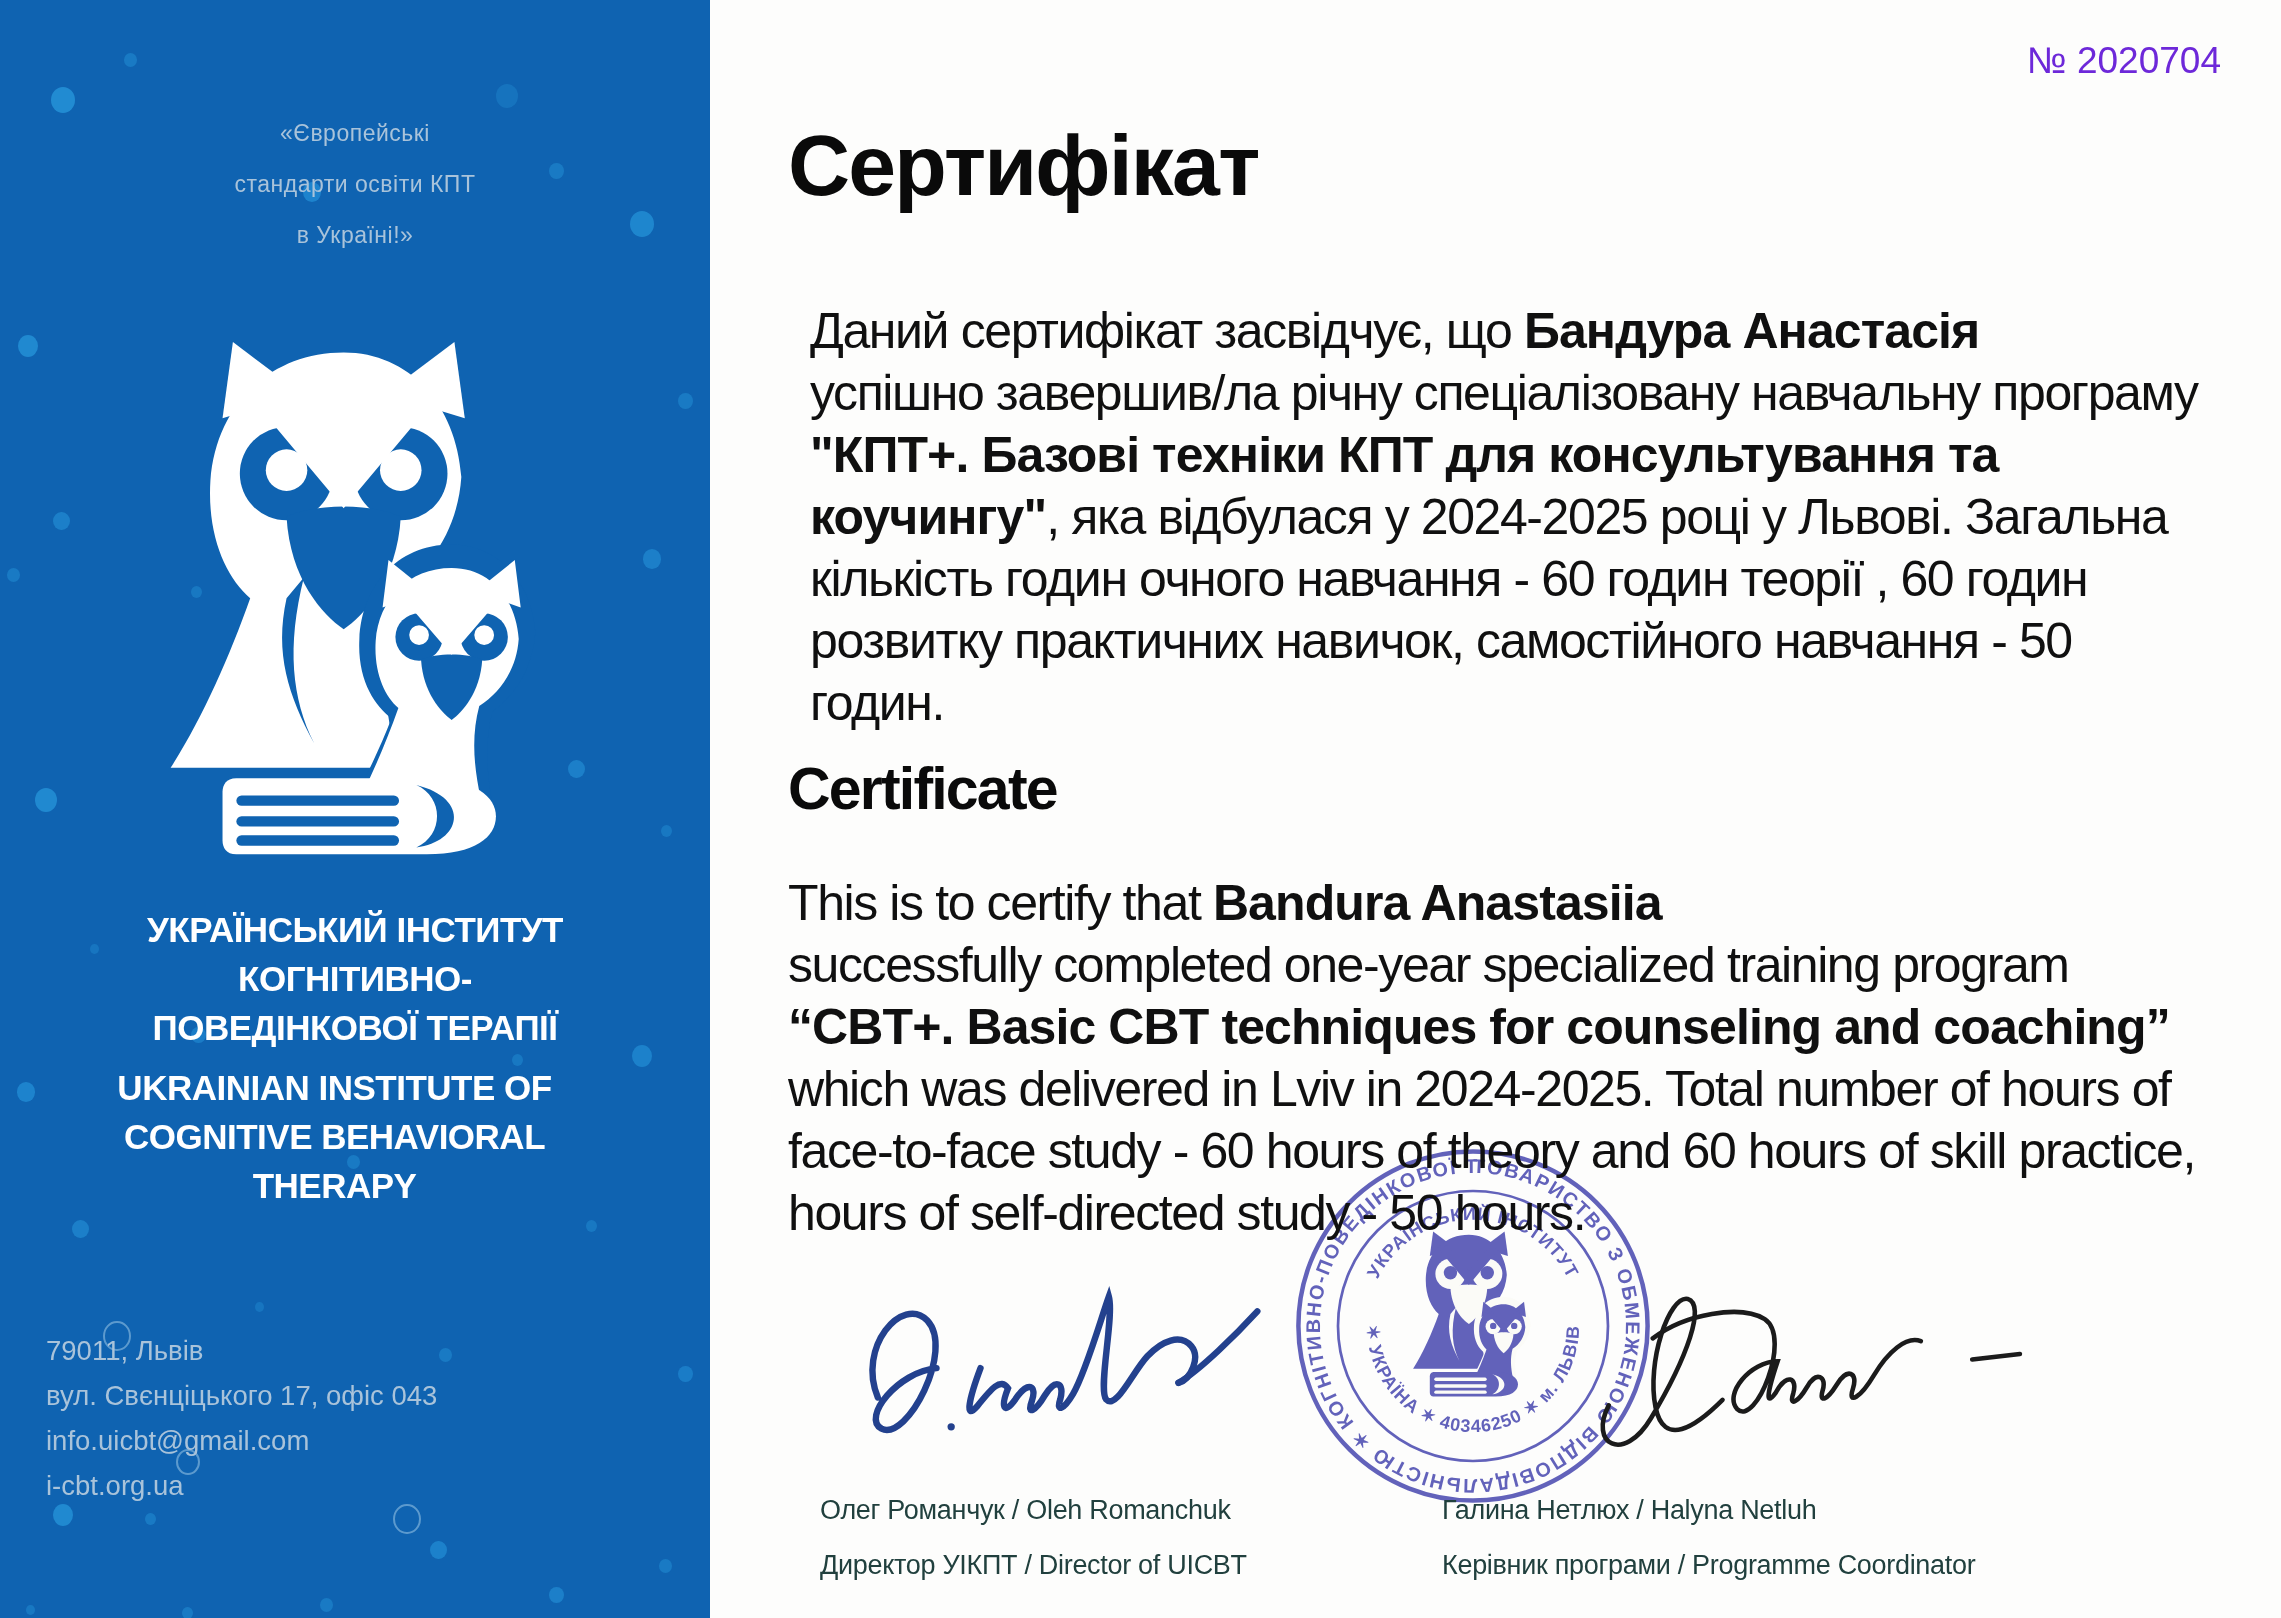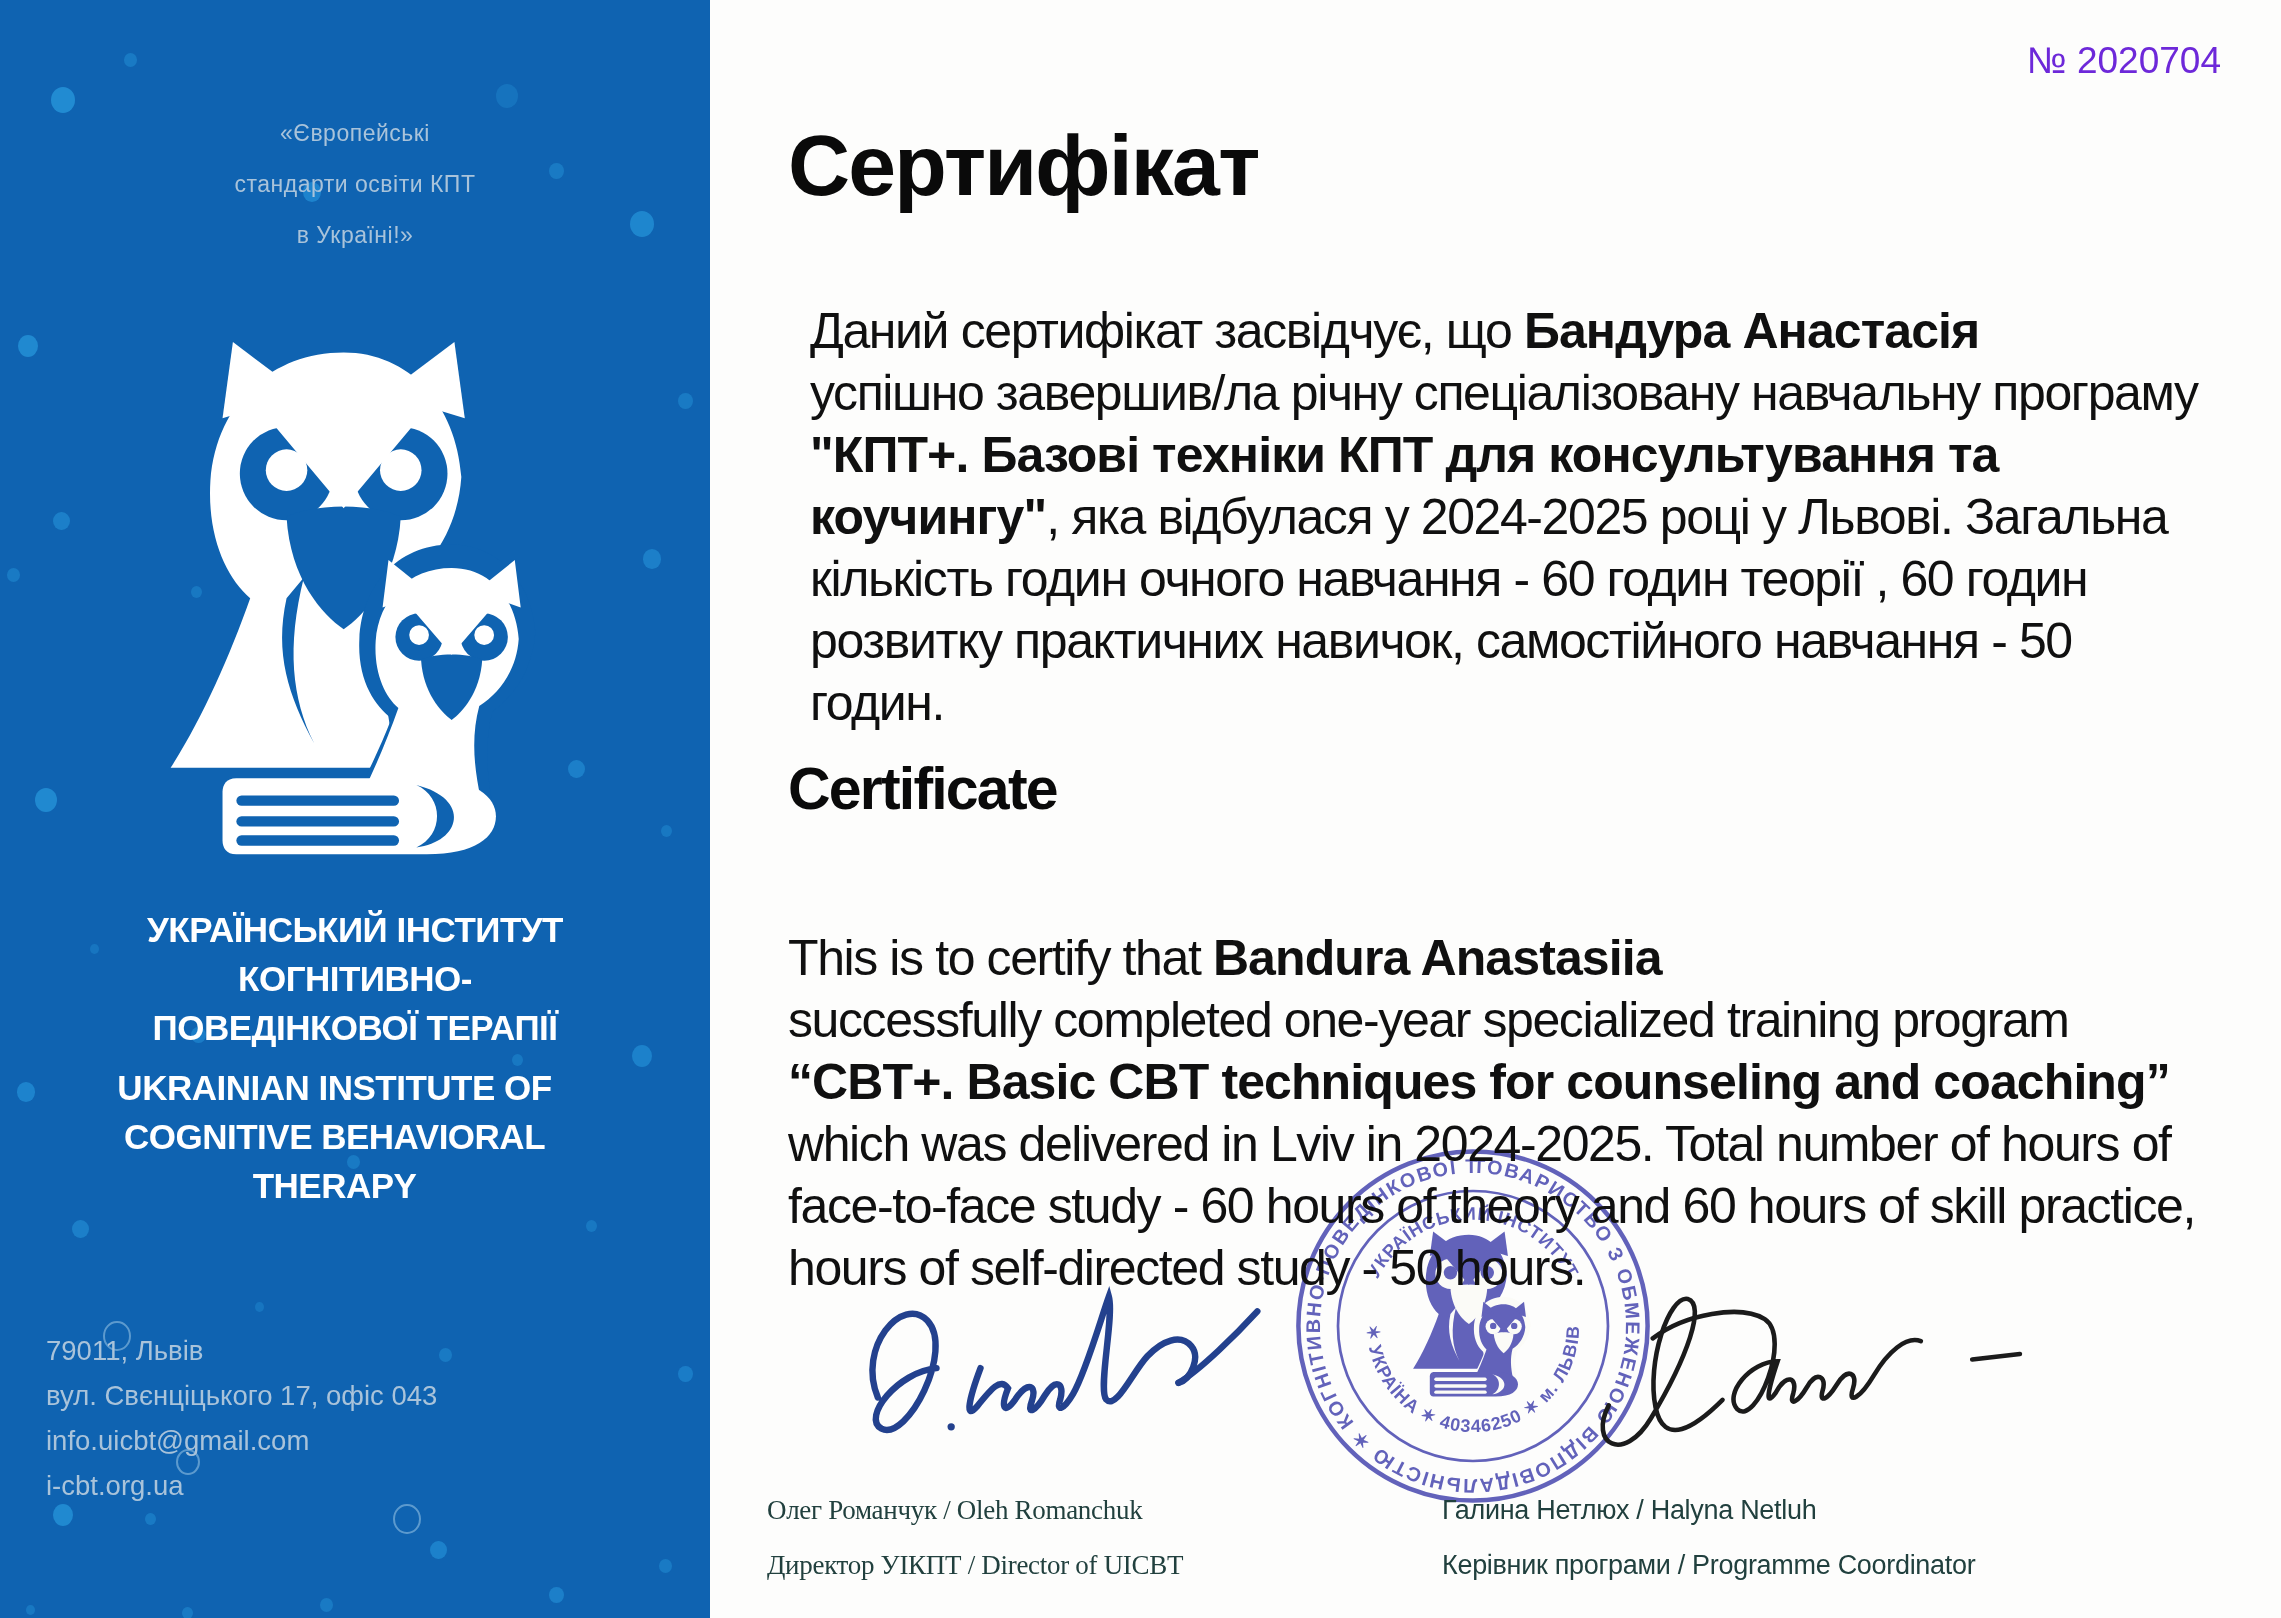--- a/index.html
+++ b/index.html
@@ -19,30 +19,30 @@
            text-align:left;color:#a9c3da;font-size:27.5px;line-height:45px;}
   
   .cert-no{position:absolute;top:40px;right:60px;font-size:37px;color:#6d28d9;letter-spacing:0;}
   .title{position:absolute;left:788px;color:#0a0a0a;font-weight:bold;letter-spacing:-1.8px;}
   .title-uk{top:116px;font-size:86px;}
   .title-en{top:755px;font-size:59px;}
   .body{position:absolute;left:788px;font-size:50px;line-height:62px;letter-spacing:-1.4px;
         color:#101010;z-index:2;}
   .body b{letter-spacing:-0.9px;}
   .body-uk{top:250px;width:1405px;margin-left:22px;}
-  .body-en{top:877px;width:1433px;}
+  .body-en{top:822px;width:1433px;}
   
   .stamp{position:absolute;left:1293px;top:1146px;width:360px;height:360px;opacity:0.88;z-index:1;}
   .stamp text{font-family:"Liberation Sans",sans-serif;font-weight:bold;fill:#4d4db2;}
   .sig{position:absolute;z-index:3;}
   .sig-left{left:806px;top:1260px;width:514px;height:220px;}
   .sig-right{left:1561px;top:1251px;width:514px;height:228px;}
   .cap{position:absolute;font-size:27px;color:#21403e;letter-spacing:-0.3px;z-index:4;}
   .cap div{margin-bottom:24px;white-space:nowrap;}
-  .cap-left{left:767px;top:1495px;font-family:Liberation Serif, serif;}
+  .cap-left{left:820px;top:1495px;}
   .cap-right{left:1442px;top:1495px;}
 </style>
 </head>
 <body>
 
 <div class="page">
 
   <svg width="0" height="0" style="position:absolute">
     <defs>
       <g id="owl-shape">

